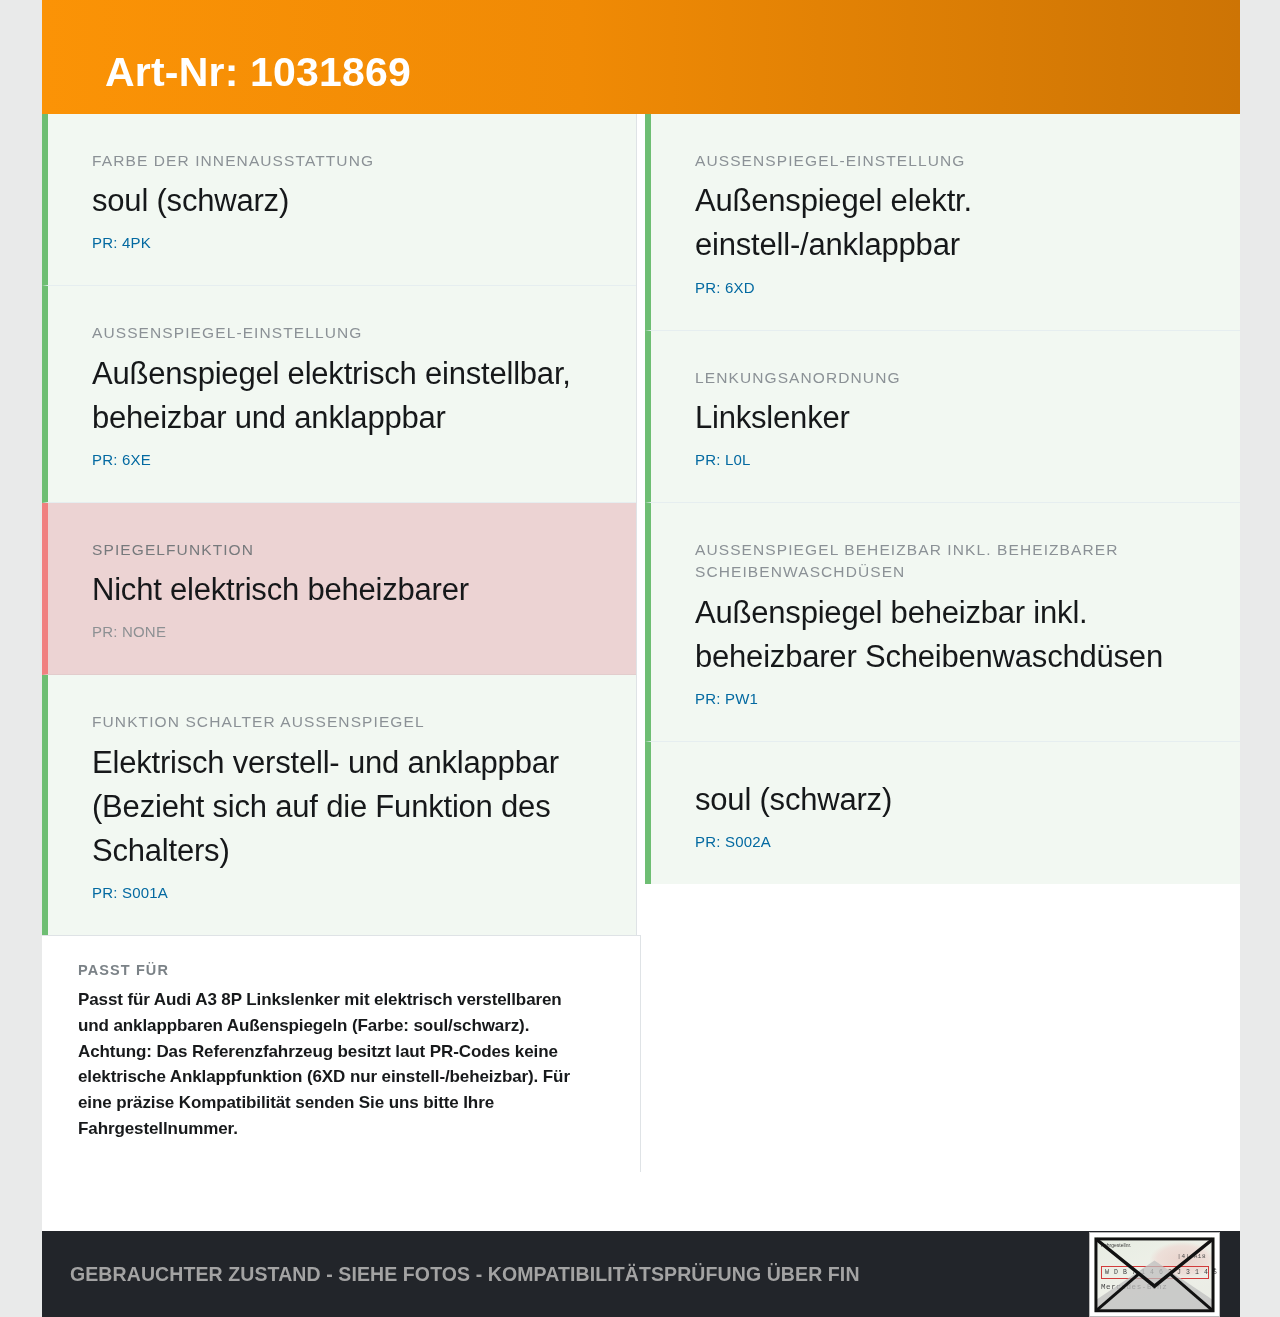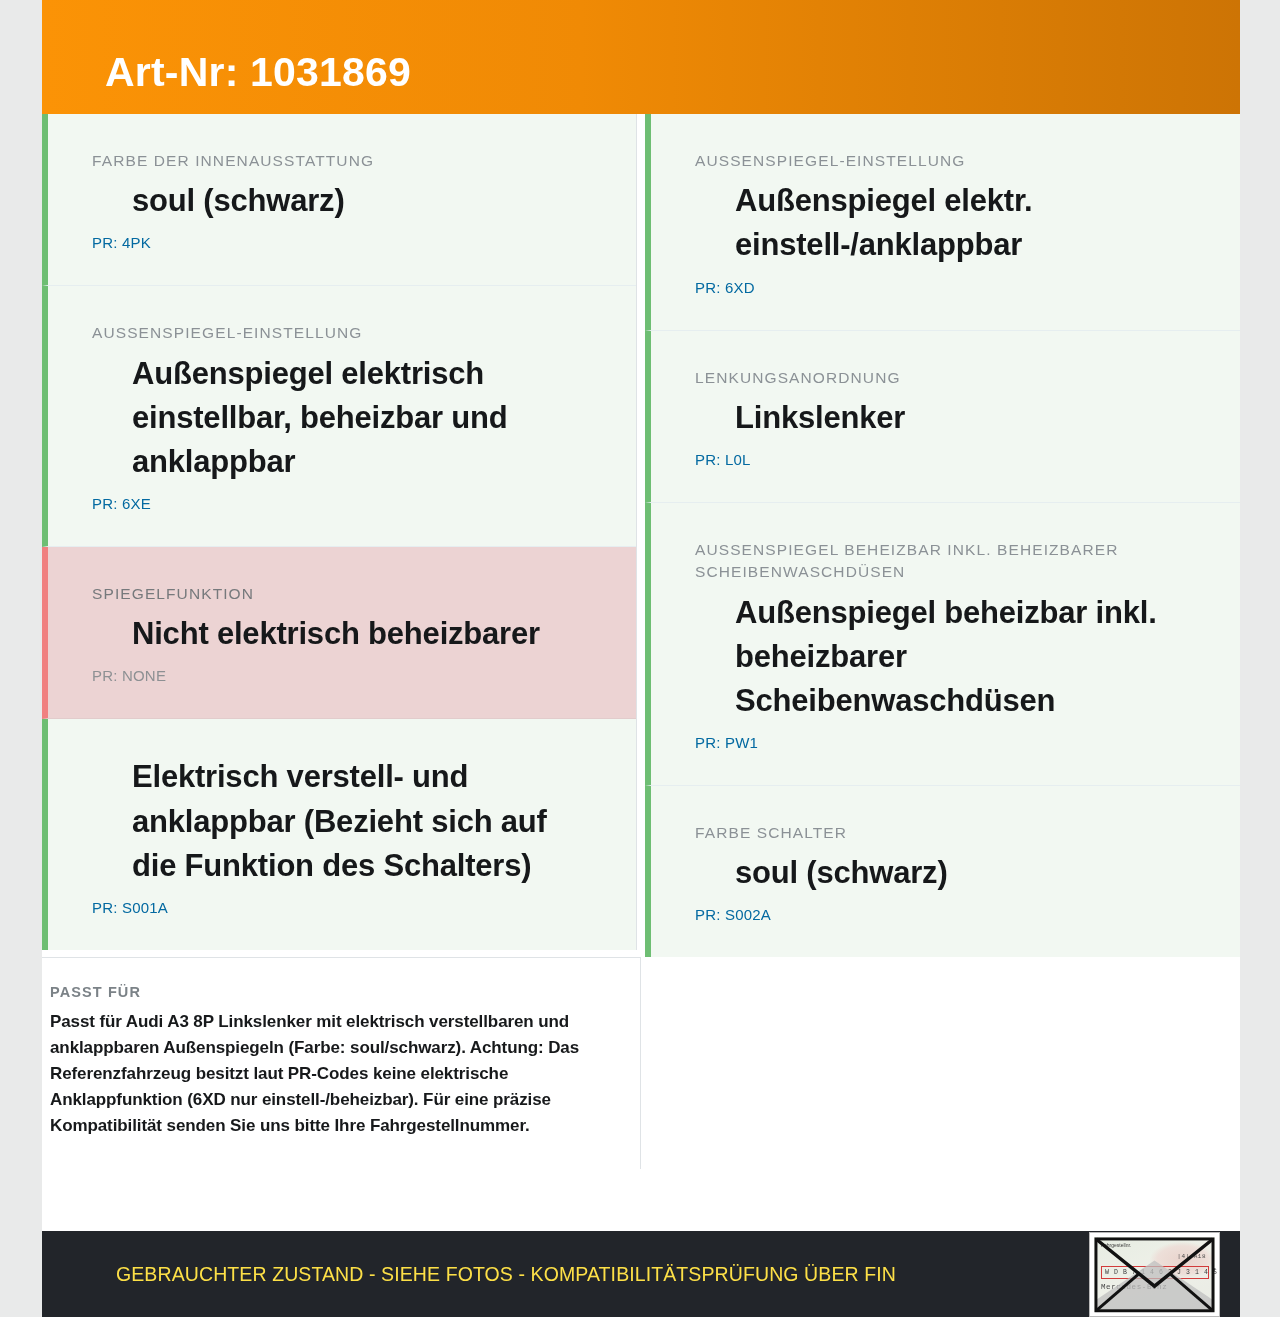--- a/index.html
+++ b/index.html
@@ -84,40 +84,39 @@
     color: #8b9196;
     text-transform: uppercase;
     font-weight: normal;
     line-height: 1.45;
     margin-bottom: 7px;
   }
   .card.warn .card-label { color: #76797c; }
 
   .card-value {
     font-size: 31px;
-    font-weight: bold;
+    font-weight: normal;
     color: #16181a;
     line-height: 1.42;
     letter-spacing: -0.2px;
-    margin-left: 40px;
   }
 
   .card-pr {
     font-size: 15px;
     color: #0369a1;
     margin-top: 11px;
     letter-spacing: 0.2px;
   }
   .card.warn .card-pr { color: #8d9093; }
 
   
   .fits {
     width: 599px;
     background: #ffffff;
-    padding: 26px 44px 30px 8px;
+    padding: 26px 44px 30px 36px;
     border-top: 1px solid #dfe3e6;
     border-right: 1px solid #dfe3e6;
   }
   .fits-label {
     font-size: 14.5px;
     letter-spacing: 1.1px;
     color: #7b8287;
     text-transform: uppercase;
     font-weight: bold;
     margin-bottom: 9px;
@@ -135,25 +134,25 @@
     position: absolute;
     left: 42px;
     top: 1231px;
     width: 1198px;
     height: 86px;
     background: #22252a;
     display: flex;
     align-items: center;
   }
   .footer-text {
-    color: #fde047;
+    color: #a3a3a3;
     font-size: 19.5px;
-    font-weight: normal;
+    font-weight: bold;
     letter-spacing: 0.1px;
-    padding-left: 74px;
+    padding-left: 28px;
   }
 
   
   .corner-thumb {
     position: absolute;
     left: 1089px;
     top: 1232px;
     width: 131px;
     height: 85px;
     background: #ffffff;
@@ -253,20 +252,21 @@
           <div class="card-pr">PR: 6XE</div>
         </div>
 
         <div class="card warn">
           <div class="card-label">SPIEGELFUNKTION</div>
           <div class="card-value">Nicht elektrisch beheizbarer</div>
           <div class="card-pr">PR: NONE</div>
         </div>
 
         <div class="card">
+          <div class="card-label">FUNKTION SCHALTER AUSSENSPIEGEL</div>
           <div class="card-value">Elektrisch verstell- und anklappbar (Bezieht sich auf die Funktion des Schalters)</div>
           <div class="card-pr">PR: S001A</div>
         </div>
 
       </div>
 
       <div class="col col-right">
 
         <div class="card">
           <div class="card-label">AUSSENSPIEGEL-EINSTELLUNG</div>
@@ -280,21 +280,20 @@
           <div class="card-pr">PR: L0L</div>
         </div>
 
         <div class="card">
           <div class="card-label">AUSSENSPIEGEL BEHEIZBAR INKL. BEHEIZBARER SCHEIBENWASCHDÜSEN</div>
           <div class="card-value">Außenspiegel beheizbar inkl. beheizbarer Scheibenwaschdüsen</div>
           <div class="card-pr">PR: PW1</div>
         </div>
 
         <div class="card">
-          <div class="card-label">FARBE SCHALTER</div>
           <div class="card-value">soul (schwarz)</div>
           <div class="card-pr">PR: S002A</div>
         </div>
 
       </div>
     </div>
 
     <div class="fits">
       <div class="fits-label">PASST FÜR</div>
       <div class="fits-text">Passt für Audi A3 8P Linkslenker mit elektrisch verstellbaren und anklappbaren Außenspiegeln (Farbe: soul/schwarz). Achtung: Das Referenzfahrzeug besitzt laut PR-Codes keine elektrische Anklappfunktion (6XD nur einstell-/beheizbar). Für eine präzise Kompatibilität senden Sie uns bitte Ihre Fahrgestellnummer.</div>

